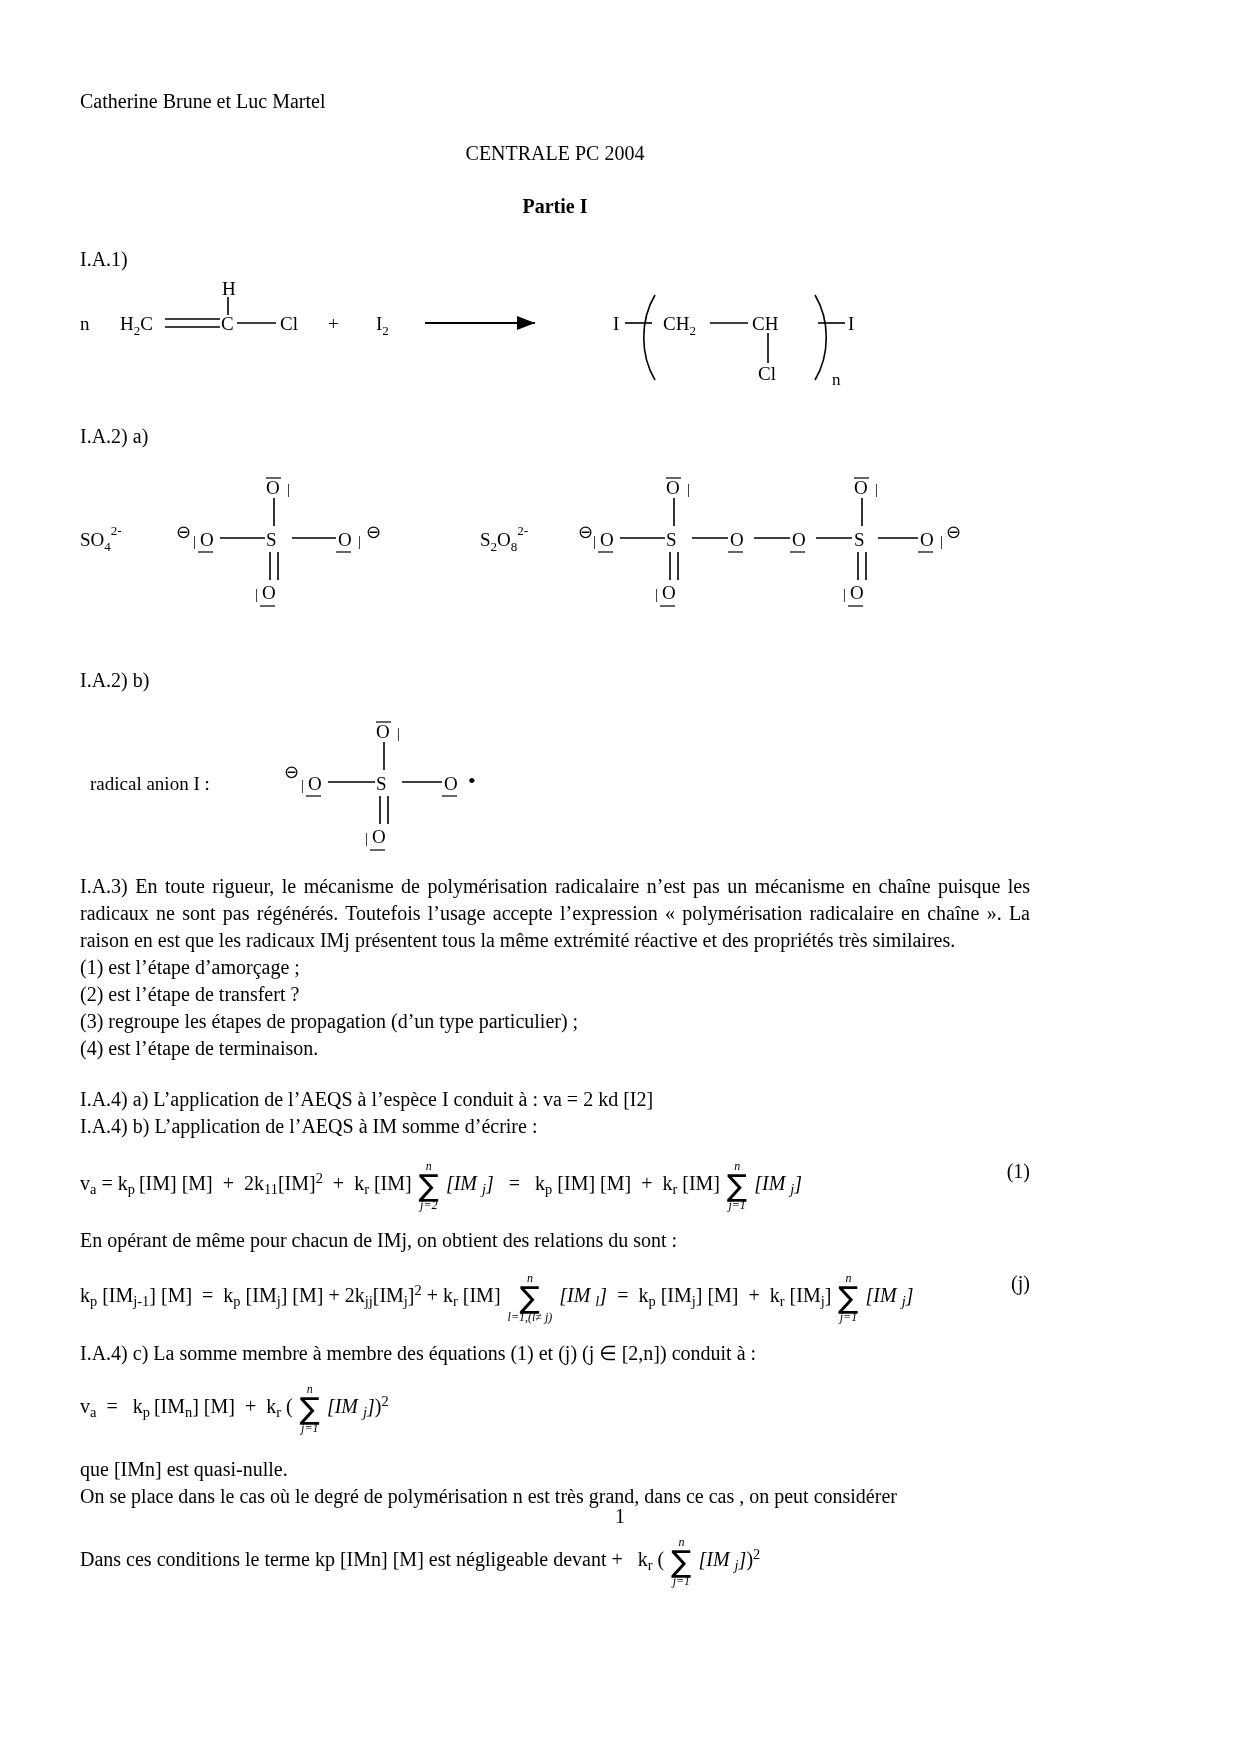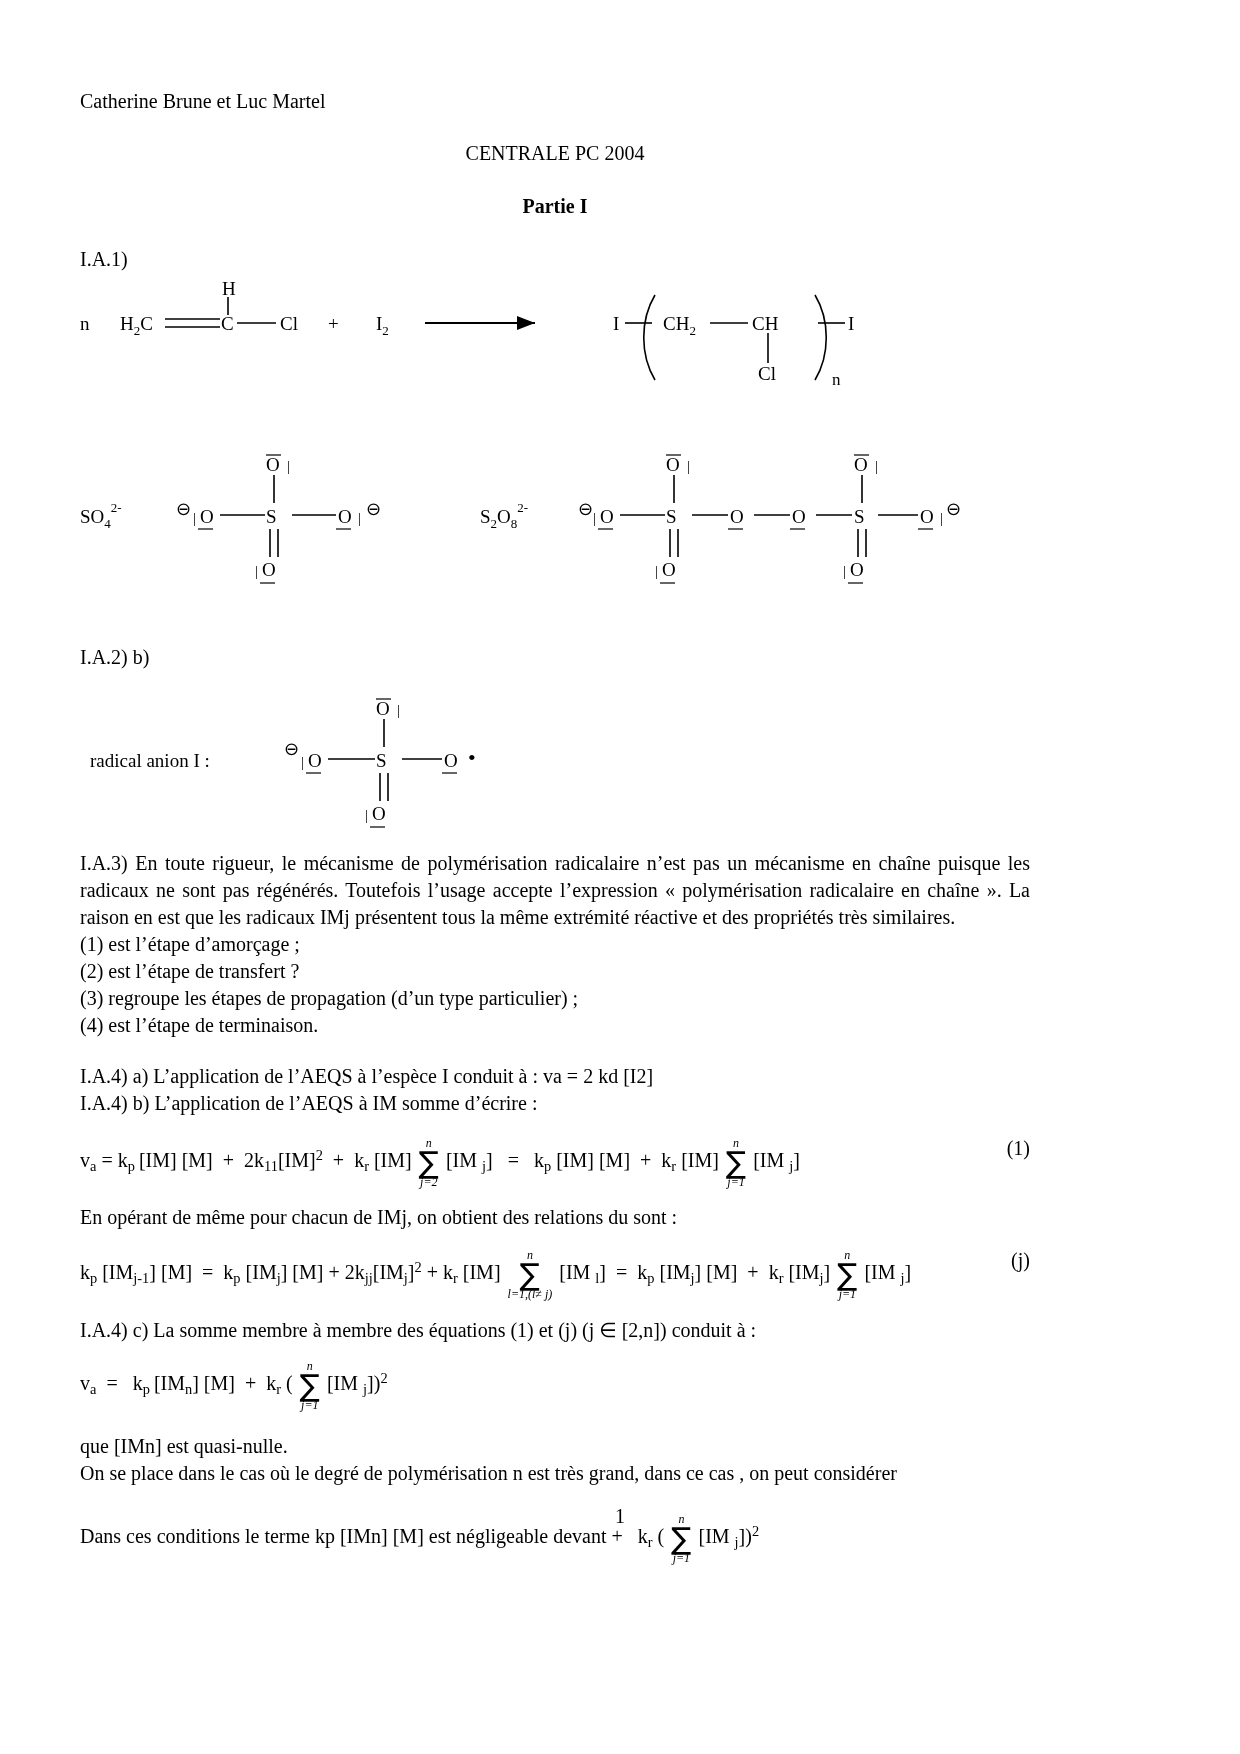--- a/index.html
+++ b/index.html
@@ -50,21 +50,21 @@
   p.para {
     font-size: 20px;
     text-align: justify;
     line-height: 1.35;
     margin: 0;
   }
   .para-block { }
   .lines div { font-size: 20px; line-height: 1.35; }
   sub { font-size: 0.72em; vertical-align: -0.28em; }
   sup { font-size: 0.72em; vertical-align: 0.5em; }
-  .it { }
+  .it { font-style: italic; }
   .eqrow {
     position: relative;
     font-size: 20px;
     margin-top: 18px;
   }
   .sumop {
     display: inline-block;
     position: relative;
     vertical-align: middle;
     text-align: center;
@@ -155,20 +155,21 @@
           <text x="533" y="55">I</text>
           <text x="583" y="55">CH<tspan font-size="13" dy="5">2</tspan></text>
           <text x="672" y="55">CH</text>
           <text x="678" y="105">Cl</text>
           <text x="768" y="55">I</text>
           <text x="752" y="110" font-size="17">n</text>
         </g>
       </svg>
     </div>
 
+    <div class="qlabel" style="margin-top:0px;">I.A.2) a)</div>
 
     <div class="chem" style="height:185px;margin-top:6px;">
       <svg width="950" height="185" viewBox="0 0 950 185">
         <g stroke="#000" stroke-width="1.6" fill="none">
 
           <line x1="140" y1="84" x2="185" y2="84"></line>
           <line x1="212" y1="84" x2="256" y2="84"></line>
           <line x1="194" y1="72" x2="194" y2="44"></line>
           <line x1="190" y1="98" x2="190" y2="126"></line>
           <line x1="198" y1="98" x2="198" y2="126"></line>

